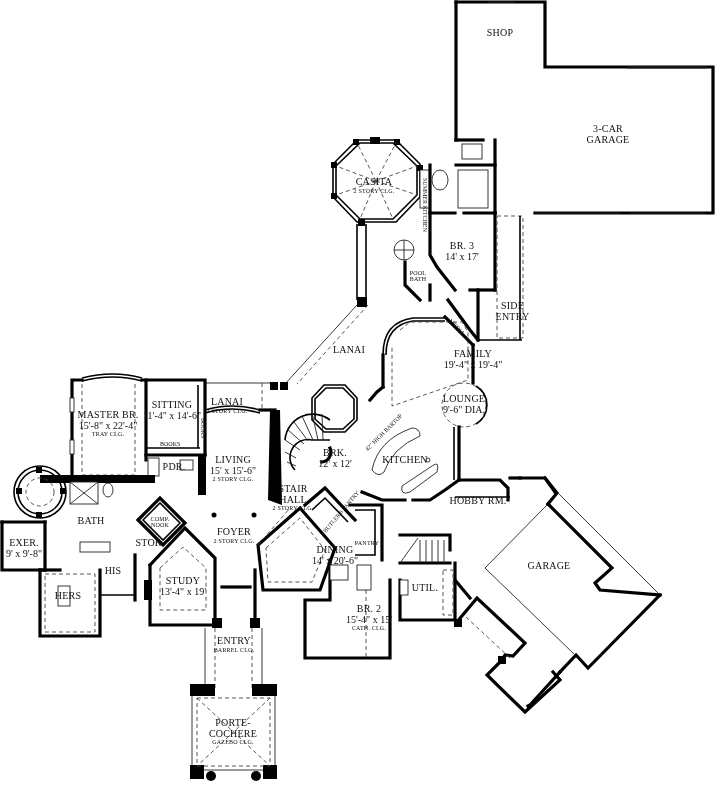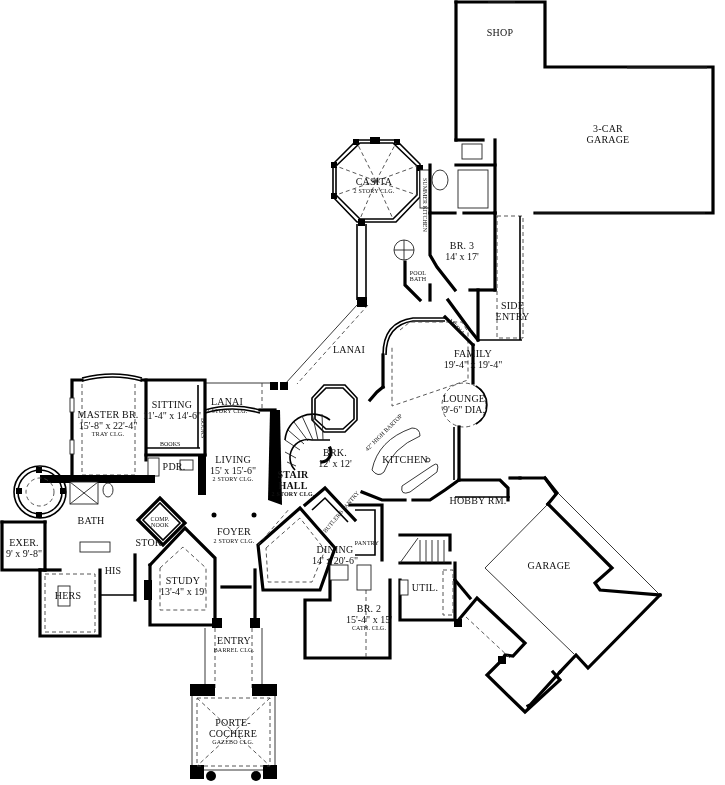--- a/index.html
+++ b/index.html
@@ -320,21 +320,21 @@
     <span class="note">2 STORY CLG.</span>
   </div>
 <div class="lbl" style="left:233px;top:455px;">
     <span class="name">LIVING</span>
     <span class="dim">15' x 15'-6"</span>
     <span class="note">2 STORY CLG.</span>
   </div>
 <div class="lbl" style="left:168px;top:462px;padding-left:12px;">
     <span class="name">PDR.</span>
   </div>
-<div class="lbl" style="left:293px;top:470px;font-weight:bold;">
+<div class="lbl" style="left:293px;top:484px;">
     <span class="name">STAIR</span>
     <span class="name">HALL</span>
     <span class="note">2 STORY CLG.</span>
   </div>
 <div class="lbl" style="left:478px;top:496px;">
     <span class="name">HOBBY RM.</span>
   </div>
 <div class="lbl" style="left:91px;top:516px;">
     <span class="name">BATH</span>
   </div>

